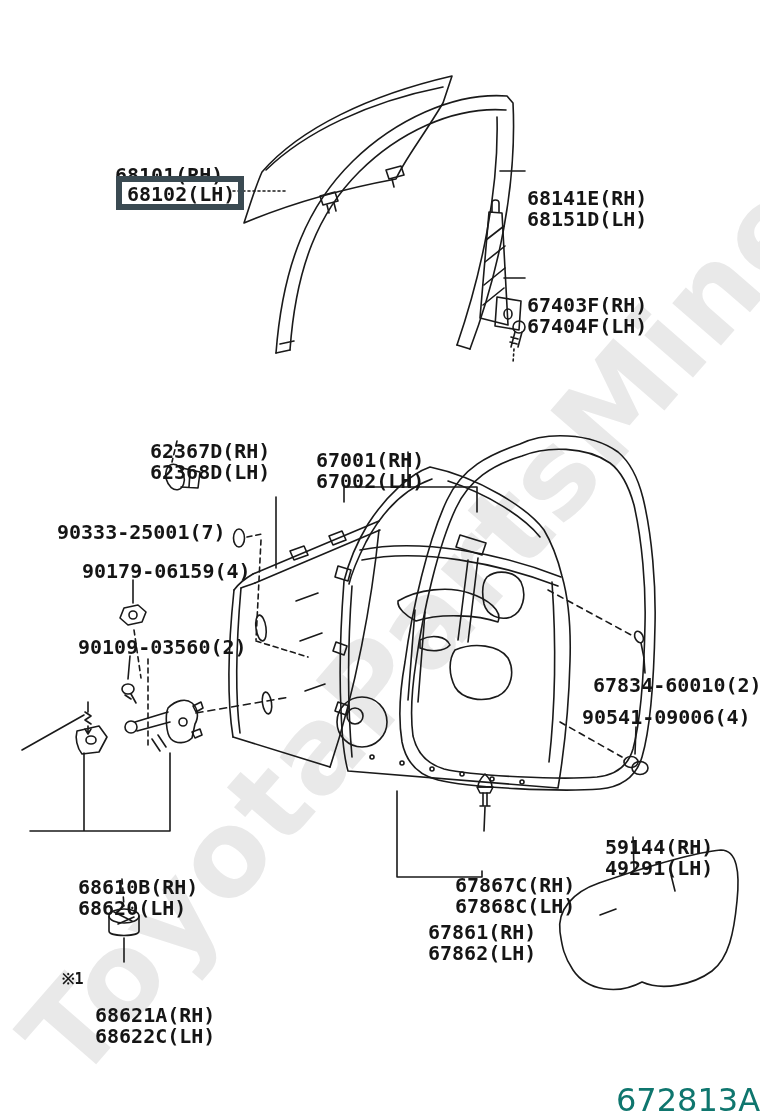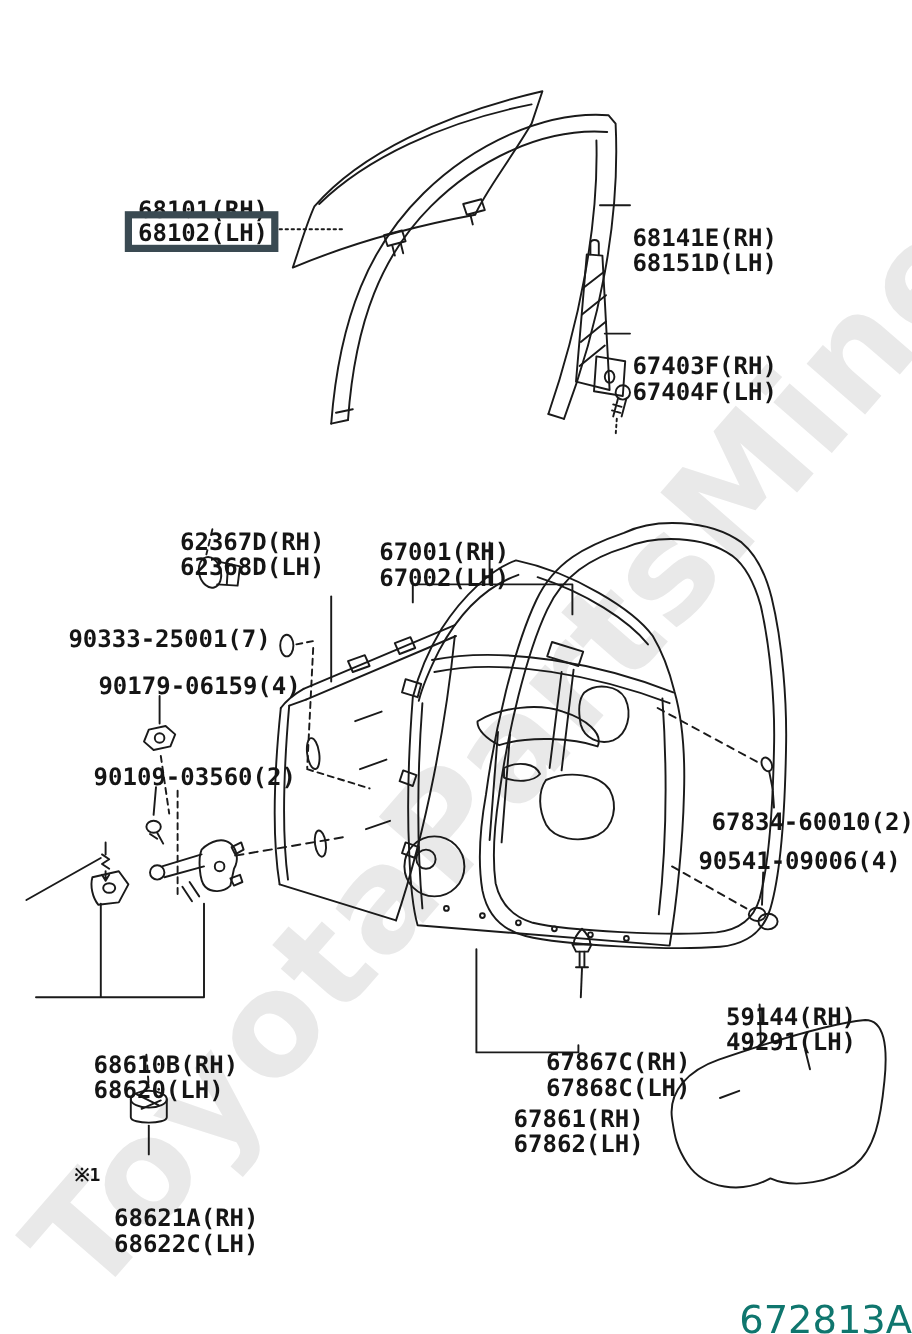--- a/index.html
+++ b/index.html
@@ -6,21 +6,21 @@
   .canvas{position:relative;width:760px;height:1112px;background:#ffffff;overflow:hidden;
           font-family:"DejaVu Sans Mono",monospace;}
   .watermark{position:absolute;left:-6px;top:1014px;font-family:"DejaVu Sans",sans-serif;
              font-weight:bold;font-size:118px;letter-spacing:2px;color:#e9e9e9;
              transform:rotate(-49deg);transform-origin:0 0;white-space:nowrap;z-index:0;}
   svg.art{position:absolute;left:0;top:0;z-index:1;}
   .lbl{position:absolute;z-index:2;font-weight:bold;font-size:20px;line-height:21px;
        color:#151515;white-space:pre;}
   .lbl .note{font-size:15px;vertical-align:2px;}
   .hlbox{position:absolute;z-index:3;border:6px solid #3a4a52;box-sizing:border-box;background:transparent;}
-  .overbox{z-index:4;}
+  .overbox{z-index:4;margin-left:12px;}
   .code{position:absolute;z-index:2;font-family:"DejaVu Sans",sans-serif;font-size:32px;color:#0f766e;}
 </style>
 </head>
 <body>
 
 <div class="canvas">
 
   <div class="watermark">ToyotaPartsMine.ru</div>
 
   <svg class="art" width="760" height="1112" viewBox="0 0 760 1112" stroke="#1a1a1a" stroke-width="1.6" fill="none" stroke-linecap="round" stroke-linejoin="round">

